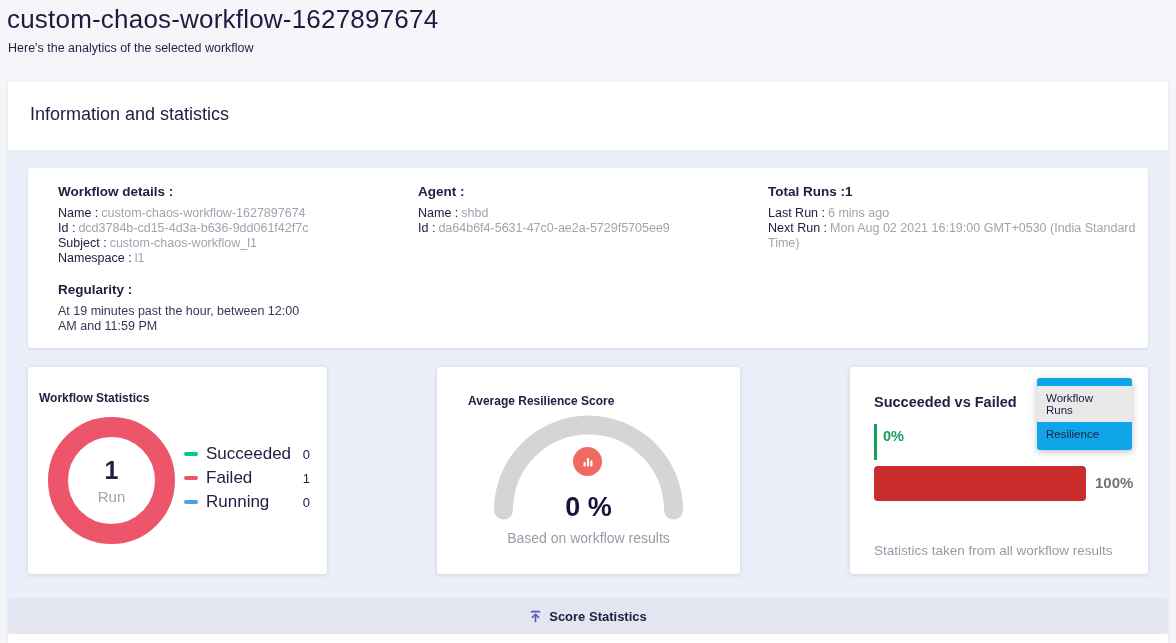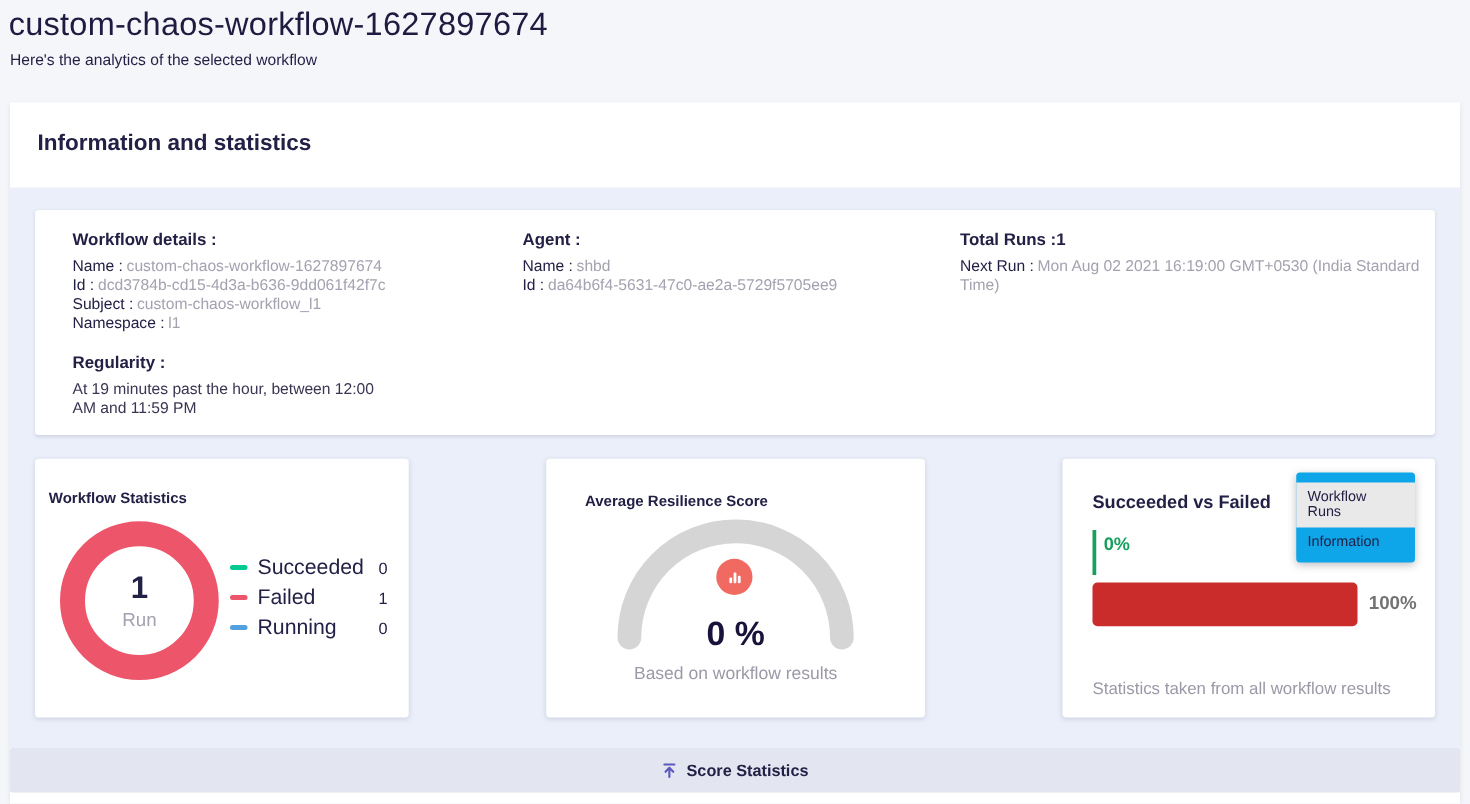--- a/index.html
+++ b/index.html
@@ -4,21 +4,21 @@
 <style>
   * { margin:0; padding:0; box-sizing:border-box; }
   html,body { width:1176px; height:643px; }
   body { font-family:"Liberation Sans", sans-serif; background:#F5F6FA; position:relative; overflow:hidden; }
   .screen { position:absolute; left:0; top:0; width:1128px; height:643px; }
 
   .page-title { position:absolute; left:7px; top:4px; font-size:26px; font-weight:500; color:#201A41; letter-spacing:0.2px; }
   .page-subtitle { position:absolute; left:8px; top:41px; font-size:12.5px; color:#241E45; }
 
   .outer-card { position:absolute; left:8px; top:82px; width:1160px; height:561px; background:#FFFFFF; box-shadow:0 1px 4px rgba(60,60,100,0.10); }
-  .section-title { position:absolute; left:30px; top:104px; font-size:18px; font-weight:700; color:#232046; }
+  .section-title { position:absolute; left:30px; top:104px; font-size:18px; font-weight:400; color:#232046; }
 
   .panel { position:absolute; left:8px; top:150px; width:1160px; height:448px; background:#EBEFF9; }
 
   .info-box { position:absolute; left:28px; top:168px; width:1120px; height:180px; background:#FFFFFF; border-radius:3px; box-shadow:0 1px 3px rgba(110,120,155,0.22); }
   .info-col { position:absolute; top:16px; }
   .info-col.c1 { left:30px; width:330px; }
   .info-col.c2 { left:390px; width:330px; }
   .info-col.c3 { left:740px; width:400px; }
   .info-heading { font-size:13.5px; font-weight:700; color:#232046; margin-bottom:7px; }
   .info-row { font-size:12.5px; line-height:15px; color:#232046; }
@@ -112,20 +112,23 @@
         <span class="lbl">Name :</span><span class="val">shbd</span>
       </div>
       <div class="info-row">
         <span class="lbl">Id :</span><span class="val">da64b6f4-5631-47c0-ae2a-5729f5705ee9</span>
       </div>
     </div>
 
     <div class="info-col c3">
       <div class="info-heading">Total Runs :1</div>
       <div class="info-row">
+        <span class="lbl">Last Run :</span><span class="val">6 mins ago</span>
+      </div>
+      <div class="info-row">
         <span class="lbl">Next Run :</span><span class="val">Mon Aug 02 2021 16:19:00 GMT+0530 (India Standard Time)</span>
       </div>
     </div>
   </div>
 
   <div class="stat-card card1">
     <div class="card-title">Workflow Statistics</div>
     <div class="donut">
       <div class="donut-value">1</div>
       <div class="donut-label">Run</div>
@@ -169,21 +172,21 @@
     <div class="card-title">Succeeded vs Failed</div>
     <div class="tick-green"></div>
     <div class="pct-green">0%</div>
     <div class="bar-red"></div>
     <div class="pct-red">100%</div>
     <div class="svf-caption">Statistics taken from all workflow results</div>
   </div>
 
   <div class="dropdown">
     <div class="menu-item selected">Workflow Runs</div>
-    <div class="menu-item">Information</div>
+    <div class="menu-item">Resilience</div>
   </div>
 
   <div class="hide-bar">
     <svg width="13" height="13" viewBox="0 0 13 13">
       <path d="M2.5 1.6 H10.5" stroke="#5D58C0" stroke-width="1.7" stroke-linecap="round"></path>
       <path d="M6.5 11.5 V4.8" stroke="#5D58C0" stroke-width="1.7" stroke-linecap="round"></path>
       <path d="M3.4 7.4 L6.5 4.3 L9.6 7.4" fill="none" stroke="#5D58C0" stroke-width="1.7" stroke-linecap="round" stroke-linejoin="round"></path>
     </svg>
     <span class="hide-label">Score Statistics</span>
   </div>

